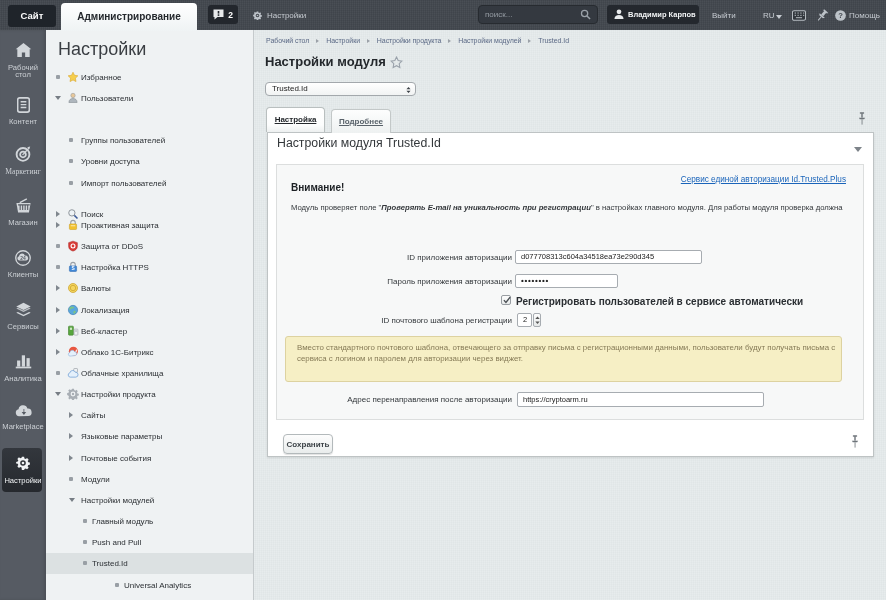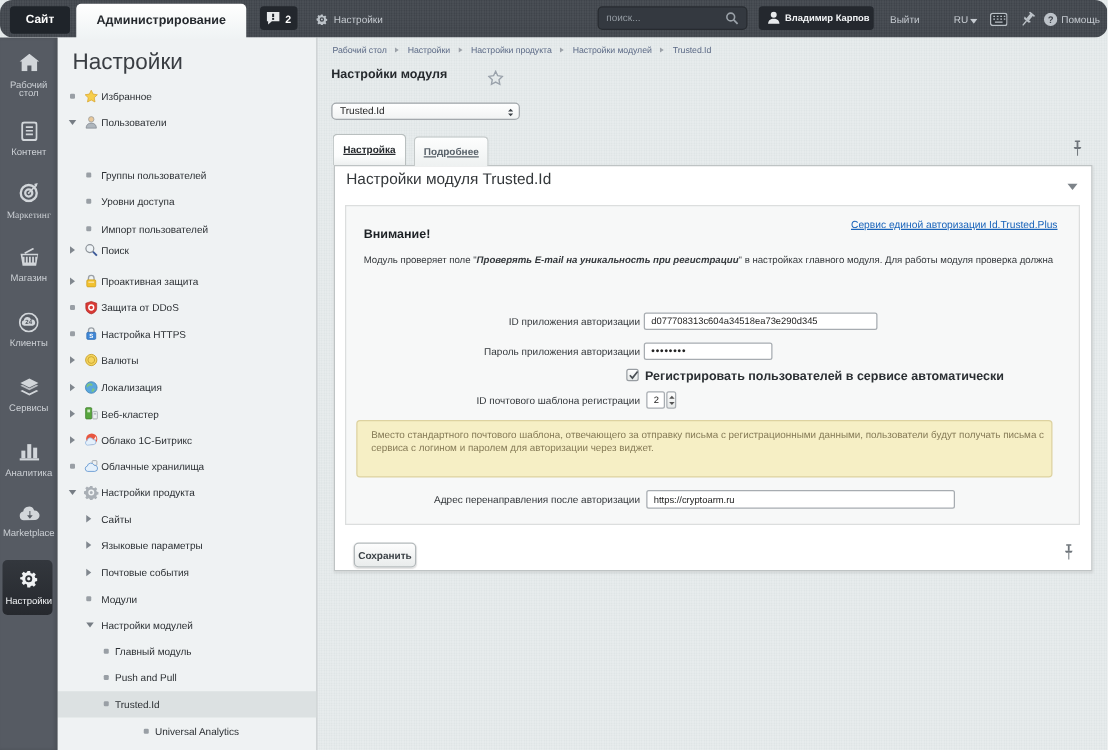--- a/index.html
+++ b/index.html
@@ -6,21 +6,21 @@
 body { font-family:"Liberation Sans", sans-serif; -webkit-font-smoothing:antialiased; }
 #app { position:relative; width:886px; height:600px; overflow:hidden; background:#e1e7e8; }
 #app:before { content:""; position:absolute; left:0; top:0; width:886px; height:600px; z-index:0; pointer-events:none;
   background-image:repeating-linear-gradient(0deg, rgba(255,255,255,.12) 0 1px, rgba(0,0,0,0) 1px 2px), repeating-linear-gradient(90deg, rgba(255,255,255,.10) 0 1px, rgba(0,0,0,0.008) 1px 2px);
 }
 .abs { position:absolute; }
 
 
 #topbar { position:absolute; left:0; top:0; width:886px; height:30px; z-index:5;
   background:#42474e;
-  background-image:repeating-linear-gradient(0deg, rgba(255,255,255,.025) 0 1px, rgba(0,0,0,0) 1px 2px), repeating-linear-gradient(90deg, rgba(255,255,255,.02) 0 1px, rgba(0,0,0,0.04) 1px 2px);border-radius:10px; }
+  background-image:repeating-linear-gradient(0deg, rgba(255,255,255,.025) 0 1px, rgba(0,0,0,0) 1px 2px), repeating-linear-gradient(90deg, rgba(255,255,255,.02) 0 1px, rgba(0,0,0,0.04) 1px 2px); }
 .tab-site { position:absolute; left:8px; top:5px; width:48px; height:22px;
   background:#1f242a; border-radius:3px; color:#fdfdfd; font-size:9.5px; font-weight:bold;
   text-align:center; line-height:22px; }
 .tab-admin { position:absolute; left:61px; top:3px; width:136px; height:28px;
   background:linear-gradient(#ffffff,#eff3f4); border-radius:4px 4px 0 0;
   color:#24282d; font-size:10px; font-weight:bold; text-align:center; line-height:28px; }
 .notif { position:absolute; left:208px; top:5px; width:30px; height:19px;
   background:#23272d; border-radius:3px; color:#fff; font-size:8.5px; font-weight:bold; }
 .notif .cnt { position:absolute; right:5px; top:5px; }
 .toptext { position:absolute; top:11px; color:#c6cbd1; font-size:8px; }
@@ -49,21 +49,21 @@
 .sq { position:absolute; left:10px; top:8px; width:4px; height:4px; background:#999fa5; border-radius:1px; }
 .pos2 { left:23px; }
 .pos3 { left:37px; }
 .mic { position:absolute; left:21px; top:4px; }
 .msel { position:absolute; left:0; width:207px; height:21px; background:#dce1e2; }
 
 
 #content { position:absolute; left:254px; top:31px; width:632px; height:569px; z-index:1; }
 .crumb { position:absolute; left:12px; top:6px; font-size:7px; letter-spacing:-0.05px; color:#5c6a86; }
 .csep { display:inline-block; width:0; height:0; border-left:3.5px solid #9ba1a8; border-top:2.8px solid transparent; border-bottom:2.8px solid transparent; margin:0 5px; }
-.ptitle { position:absolute; left:11px; top:23px; font-size:10px; font-weight:bold; color:#24282c; }
+.ptitle { position:absolute; left:11px; top:23px; font-size:13px; font-weight:bold; color:#24282c; }
 .mselect { position:absolute; left:11px; top:51px; width:151px; height:14px; background:linear-gradient(#ffffff,#f1f3f3);
   border:1px solid #a3a8ac; border-radius:4px; font-size:8px; color:#222; line-height:12px; padding-left:6px; }
 .tabb { position:absolute; font-size:8px; font-weight:bold; text-align:center; z-index:2;text-decoration:underline; }
 .tab1 { left:12px; top:76px; width:59px; height:25px; line-height:24px;
   background:linear-gradient(#ffffff,#fcfdfd 70%,#edf0f0); border:1px solid #b9bfbf; border-bottom:none;
   border-radius:4px 4px 0 0; color:#24282c; }
 .tab2 { left:77px; top:78px; width:60px; height:24px; line-height:23px;
   background:linear-gradient(#fdfefe,#eef1f1); border:1px solid #c3c8c8; border-bottom:none;
   border-radius:4px 4px 0 0; color:#59626a; }
 .panel { position:absolute; left:13px; top:101px; width:607px; height:325px; background:#fff;
@@ -217,21 +217,21 @@
         <span class="txt">Группы пользователей</span>
       </div>
   <div class="mrow" style="top:121.3px;">
         <i class="sq pos2" style="display:block"></i>
         <span class="txt">Уровни доступа</span>
       </div>
   <div class="mrow" style="top:142.5px;">
         <i class="sq pos2" style="display:block"></i>
         <span class="txt">Импорт пользователей</span>
       </div>
-  <div class="mrow" style="top:160px;">
+  <div class="mrow" style="top:174px;">
         <i class="arR" style="display:block"></i>
         <svg class="mic" width="12" height="12" viewBox="0 0 16 16">
           <circle cx="6.5" cy="6.5" r="4.2" fill="#eef3f6" stroke="#8d9399" stroke-width="1.3"></circle>
           <line x1="9.8" y1="9.8" x2="14" y2="14" stroke="#3b5998" stroke-width="2"></line>
         </svg>
         <span class="txt">Поиск</span>
       </div>
   <div class="mrow" style="top:184.8px;">
         <i class="arR" style="display:block"></i>
         <svg class="mic" width="12" height="12" viewBox="0 0 16 16">

